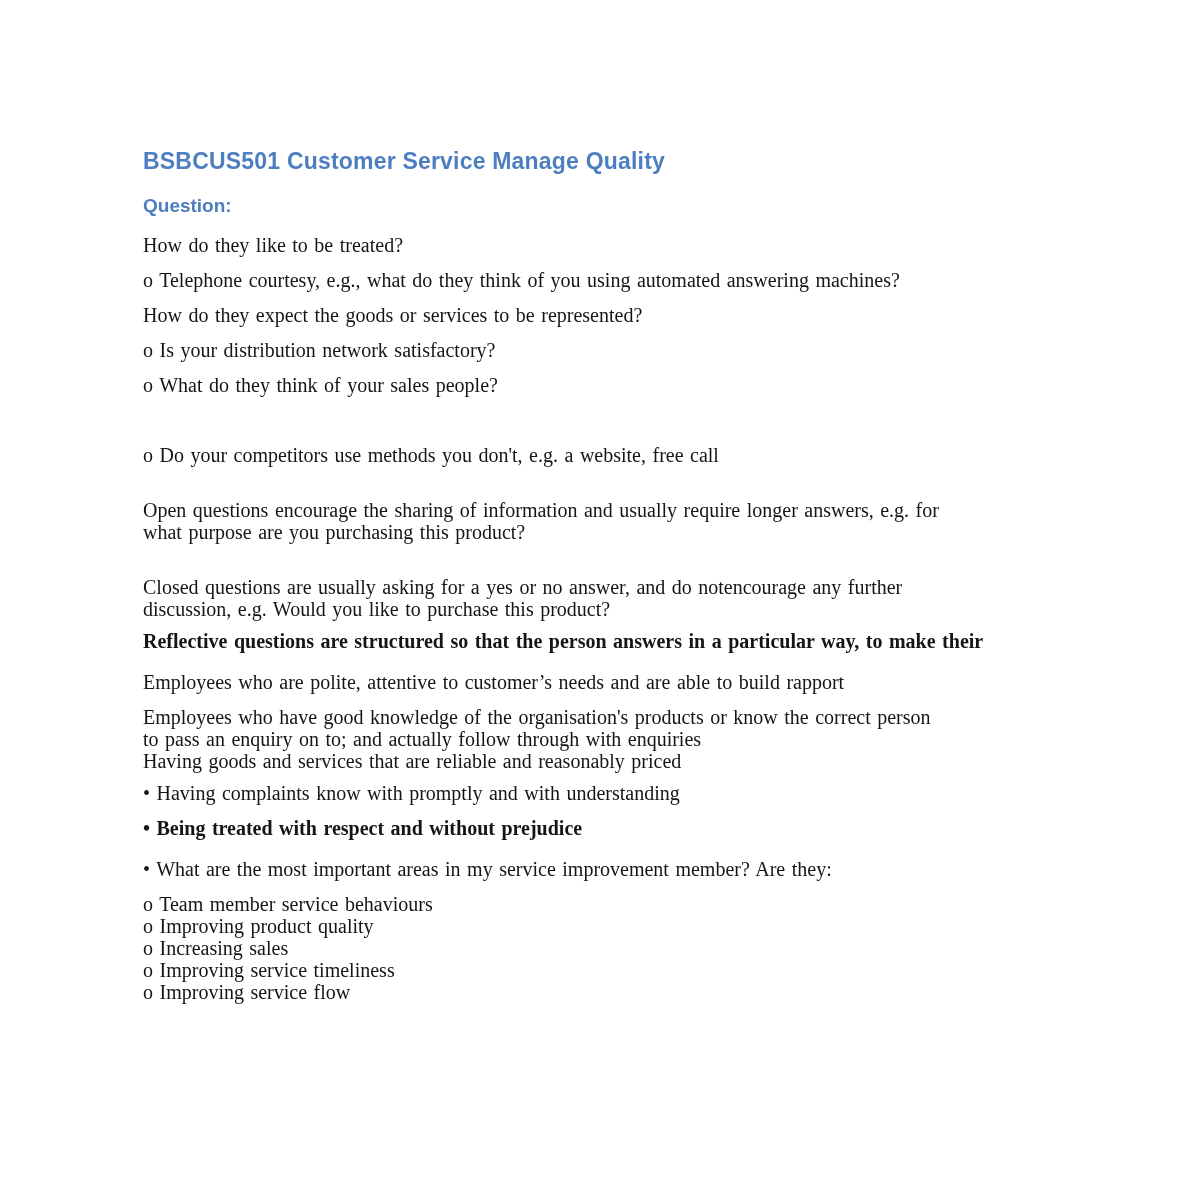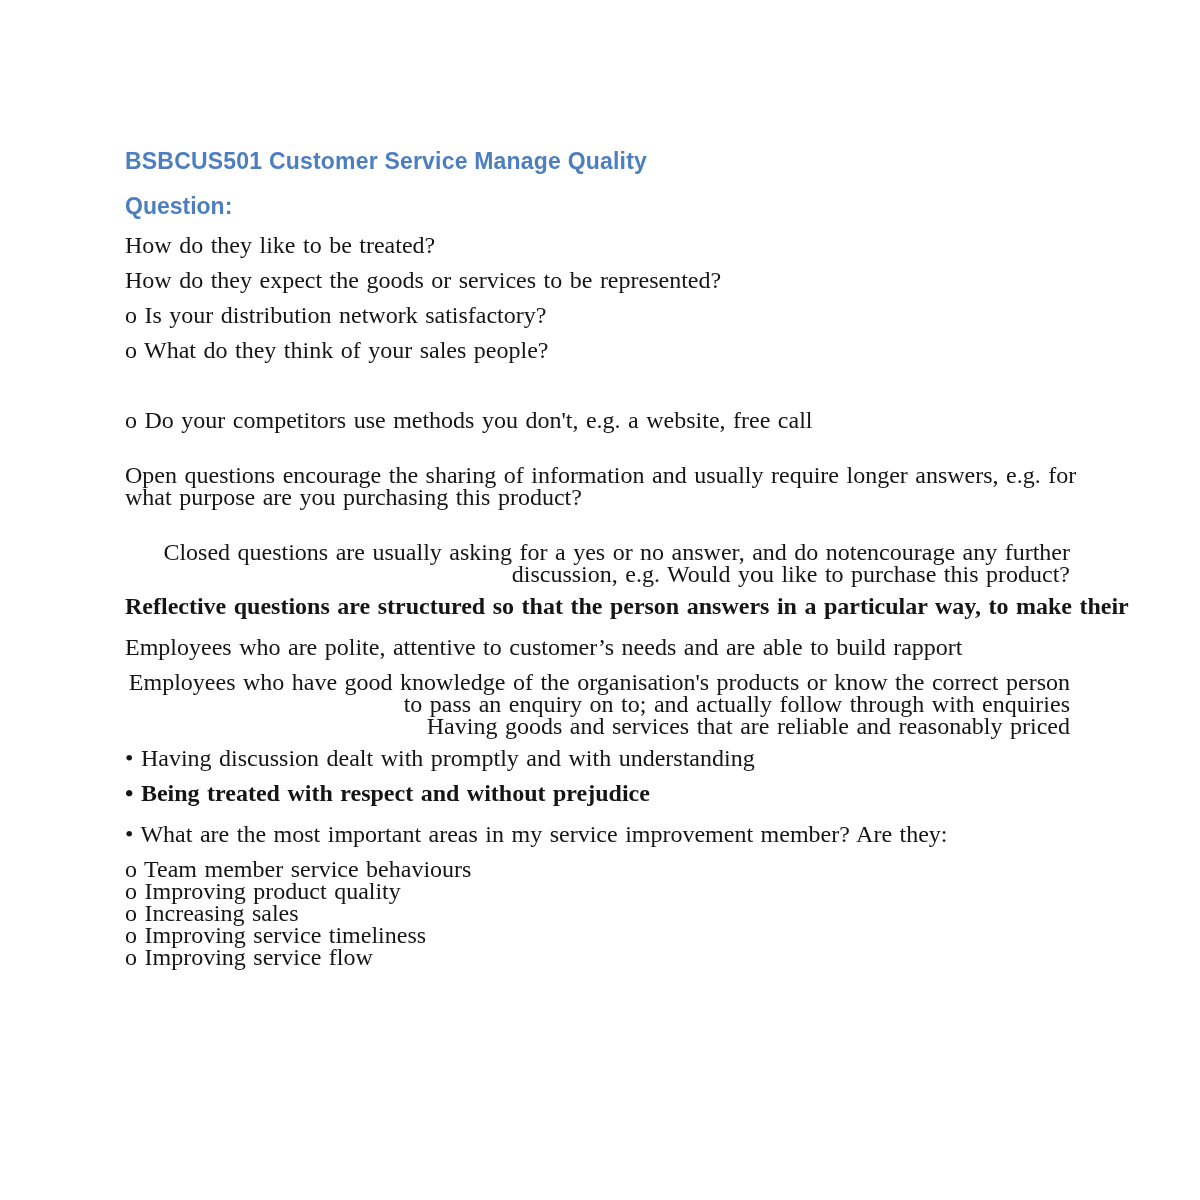--- a/index.html
+++ b/index.html
@@ -10,71 +10,74 @@
   .page {
     position: relative;
     width: 1200px;
     height: 1200px;
     background: #ffffff;
     overflow: hidden;
     cursor: default;
   }
   .content {
     position: absolute;
-    left: 125px;
+    left: 143px;
     top: 148px;
     width: 945px;
   }
   .doc-title {
     font-family: "Liberation Sans", sans-serif;
     font-weight: 700;
     font-size: 23px;
     line-height: 26px;
     color: #4d7ebf;
     letter-spacing: 0.2px;
     margin: 0 0 21px 0;
   }
   .question-label {
     font-family: "Liberation Sans", sans-serif;
     font-weight: 700;
-    font-size: 23px;
+    font-size: 19px;
     line-height: 22px;
     color: #4d7ebf;
     margin: 0 0 17px 0;
   }
   .para {
     font-family: "Liberation Serif", serif;
-    font-size: 24px;
+    font-size: 20px;
     line-height: 22px;
     color: #151515;
     word-spacing: 1.5px;
     margin: 0 0 13px 0;
   }
   .para .line {
     white-space: nowrap;
   }
   .mb19 { margin-bottom: 19px; font-weight: bold; }
-  .mb10 { margin-bottom: 10px; text-align: right; }
+  .mb10 { margin-bottom: 10px; }
   .spacer-lg { height: 35px; }
   .spacer-sm { height: 20px; }
 </style>
 </head>
 <body>
 
 <div class="page">
   <div class="content">
 
     <h1 class="doc-title">BSBCUS501 Customer Service Manage Quality</h1>
 
     <h2 class="question-label">Question:</h2>
 
     <div class="para">
       <div class="line">How do they like to be treated?</div>
     </div>
 
+    <div class="para">
+      <div class="line">o Telephone courtesy, e.g., what do they think of you using automated answering machines?</div>
+    </div>
 
 
     <div class="para">
       <div class="line">How do they expect the goods or services to be represented?</div>
     </div>
 
     <div class="para">
       <div class="line">o Is your distribution network satisfactory?</div>
     </div>
 
@@ -110,21 +113,21 @@
       <div class="line">Employees who are polite, attentive to customer’s needs and are able to build rapport</div>
     </div>
 
     <div class="para mb10">
       <div class="line">Employees who have good knowledge of the organisation's products or know the correct person</div>
       <div class="line">to pass an enquiry on to; and actually follow through with enquiries</div>
       <div class="line">Having goods and services that are reliable and reasonably priced</div>
     </div>
 
     <div class="para">
-      <div class="line">• Having discussion dealt with promptly and with understanding</div>
+      <div class="line">• Having complaints know with promptly and with understanding</div>
     </div>
 
     <div class="para mb19">
       <div class="line">• Being treated with respect and without prejudice</div>
     </div>
 
     <div class="para">
       <div class="line">• What are the most important areas in my service improvement member? Are they:</div>
     </div>
 

